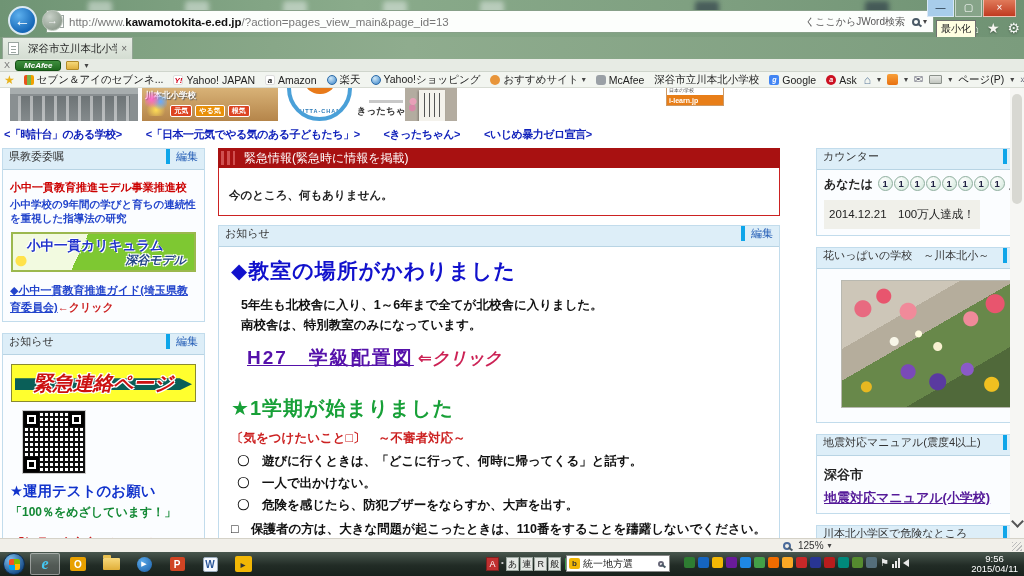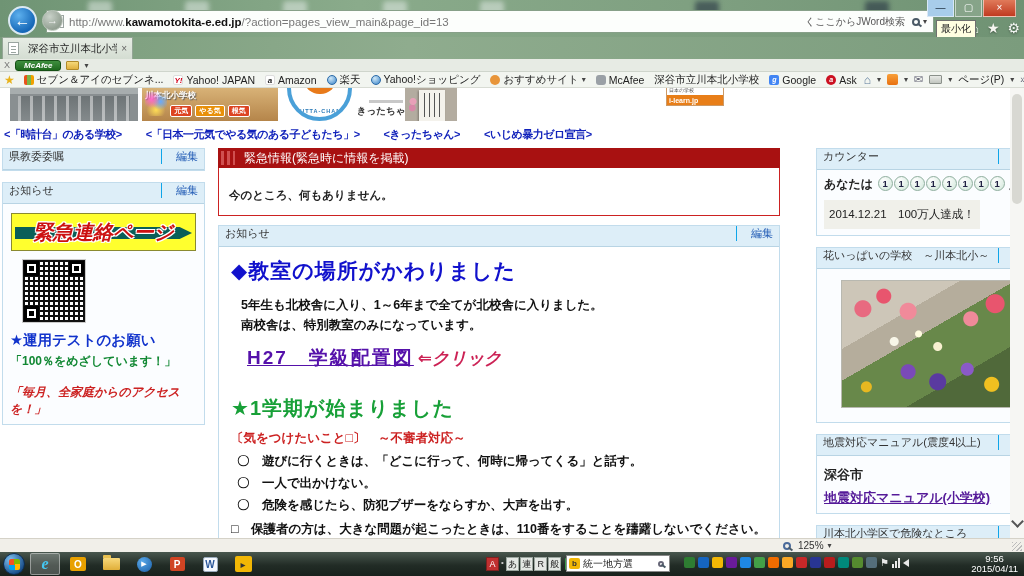--- a/index.html
+++ b/index.html
@@ -98,21 +98,21 @@
 .navrow span{font-size:11px;font-weight:bold;color:#1122bb;letter-spacing:-0.5px}
 
 
 .col{position:absolute;top:60px}
 .col.left{left:2px;width:203px}
 .col.main{left:218px;width:562px}
 .col.right{left:816px;width:226px}
 .box{border:1px solid #c2dcec;background:#fbfdff;margin-bottom:11px}
 .bhdr{background:#ddeef8;border-bottom:1px solid #b8d4e4;display:flex;align-items:flex-start;height:21px;padding:0 6px}
 .bhdr .t{font-size:11px;color:#333;flex:1;white-space:nowrap;overflow:hidden}
-.bhdr .edit{font-size:11px;color:#2a62b8;border-left:1px solid #0ea5e9;padding-left:14px;margin-left:4px}
+.bhdr .edit{font-size:11px;color:#2a62b8;border-left:4px solid #0ea5e9;padding-left:6px;margin-left:4px}
 .bc{padding:6px 7px}
 
 
 .red-line{color:#cc0000;font-weight:bold;font-size:11px;margin:4px 0 2px}
 .blue-line{color:#2244cc;font-weight:bold;font-size:10.5px;line-height:1.35}
 .curri{position:relative;height:40px;margin:7px 1px;border:2px solid #9bb84e;background:linear-gradient(115deg,#f2fae0 0 38%,#7ec832 38%)}
 .curri .l1{position:absolute;left:14px;top:3px;font-size:13.5px;font-weight:bold;color:#2233cc;text-shadow:1px 1px 0 #fff,-1px -1px 0 #fff;white-space:nowrap}
 .curri .l2{position:absolute;right:8px;bottom:1px;font-size:12px;font-weight:bold;font-style:italic;color:#224488;text-shadow:1px 1px 0 #fff,-1px -1px 0 #fff,1px -1px 0 #fff,-1px 1px 0 #fff}
 .curri .chick{position:absolute;left:2px;bottom:2px;width:12px;height:12px;background:radial-gradient(circle at 50% 40%,#ffe24a 0 5px,transparent 6px)}
 .guide{margin-top:10px;font-size:11px;font-weight:bold;line-height:1.5}
@@ -357,20 +357,30 @@
       <span>&lt;きったちゃん&gt;</span>
       <span>&lt;いじめ暴力ゼロ宣言&gt;</span>
     </div>
 
     <div class="col left">
       <div class="box">
         <div class="bhdr">
             <span class="t">県教委委嘱</span>
             <span class="edit">編集</span>
           </div>
+        <div class="bc">
+          <div class="red-line">小中一貫教育推進モデル事業推進校</div>
+          <div class="blue-line">小中学校の9年間の学びと育ちの連続性を重視した指導法の研究</div>
+          <div class="curri">
+            <span class="l1">小中一貫カリキュラム</span>
+            <span class="l2">深谷モデル</span>
+            <span class="chick"></span>
+          </div>
+          <div class="guide"><a>◆小中一貫教育推進ガイド(埼玉県教育委員会)</a><span class="clk">←クリック</span></div>
+        </div>
       </div>
       <div class="box">
         <div class="bhdr">
             <span class="t">お知らせ</span>
             <span class="edit">編集</span>
           </div>
         <div class="bc">
           <div class="ebanner">
             <div class="band"></div>
             <div class="txt">緊急連絡ページ</div>

